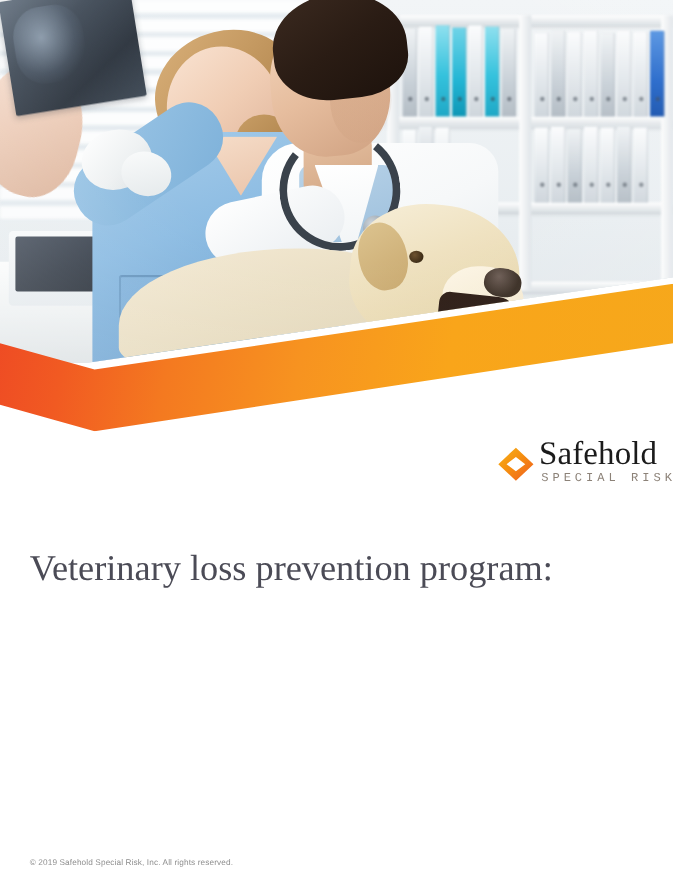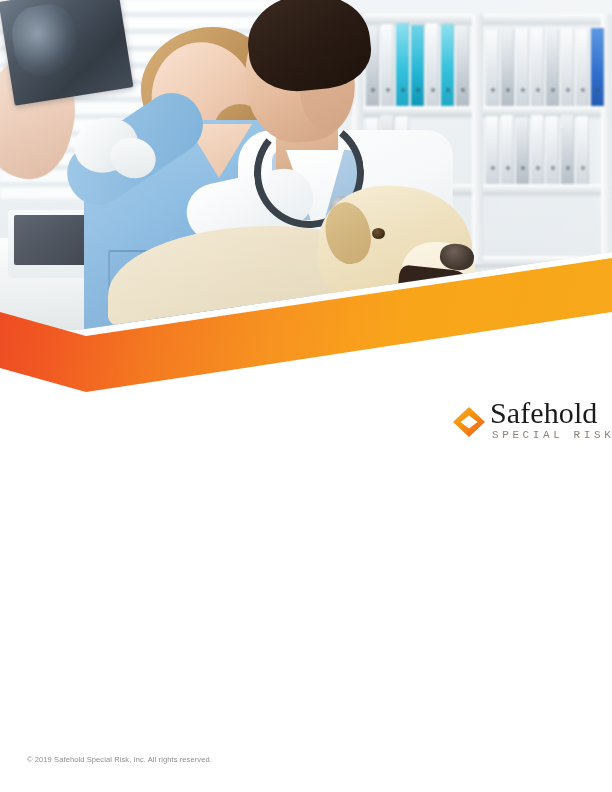--- a/index.html
+++ b/index.html
@@ -377,21 +377,21 @@
     line-height: 47px;
     color: #4b4b56;
     font-weight: 400;
   }
   .title-line { display: block; white-space: pre; }
 
   
   .footer {
     position: absolute;
     left: 27px;
-    top: 755px;
+    top: 779px;
     font-family: "Liberation Sans", sans-serif;
     font-size: 7.5px;
     color: #8e8e8e;
     letter-spacing: .1px;
     white-space: nowrap;
   }
 </style>
 </head>
 <body>
 
@@ -509,17 +509,18 @@
           </linearGradient>
         </defs>
         <path d="M17 1 L33 16 L17 31 L1 16 Z M17 9.5 L25.5 16 L17 22.5 L8.5 16 Z" fill="url(#dg)" fill-rule="evenodd"></path>
       </svg>
     </div>
     <div class="logo-word">Safehold</div>
     <div class="logo-tag">SPECIAL RISK</div>
   </div>
 
   <h1 class="title">
+    <span class="title-line">Veterinary loss prevention program:</span>
   </h1>
 
   <div class="footer">© 2019 Safehold Special Risk, Inc. All rights reserved.</div>
 
 </div>
 
 </body></html>

